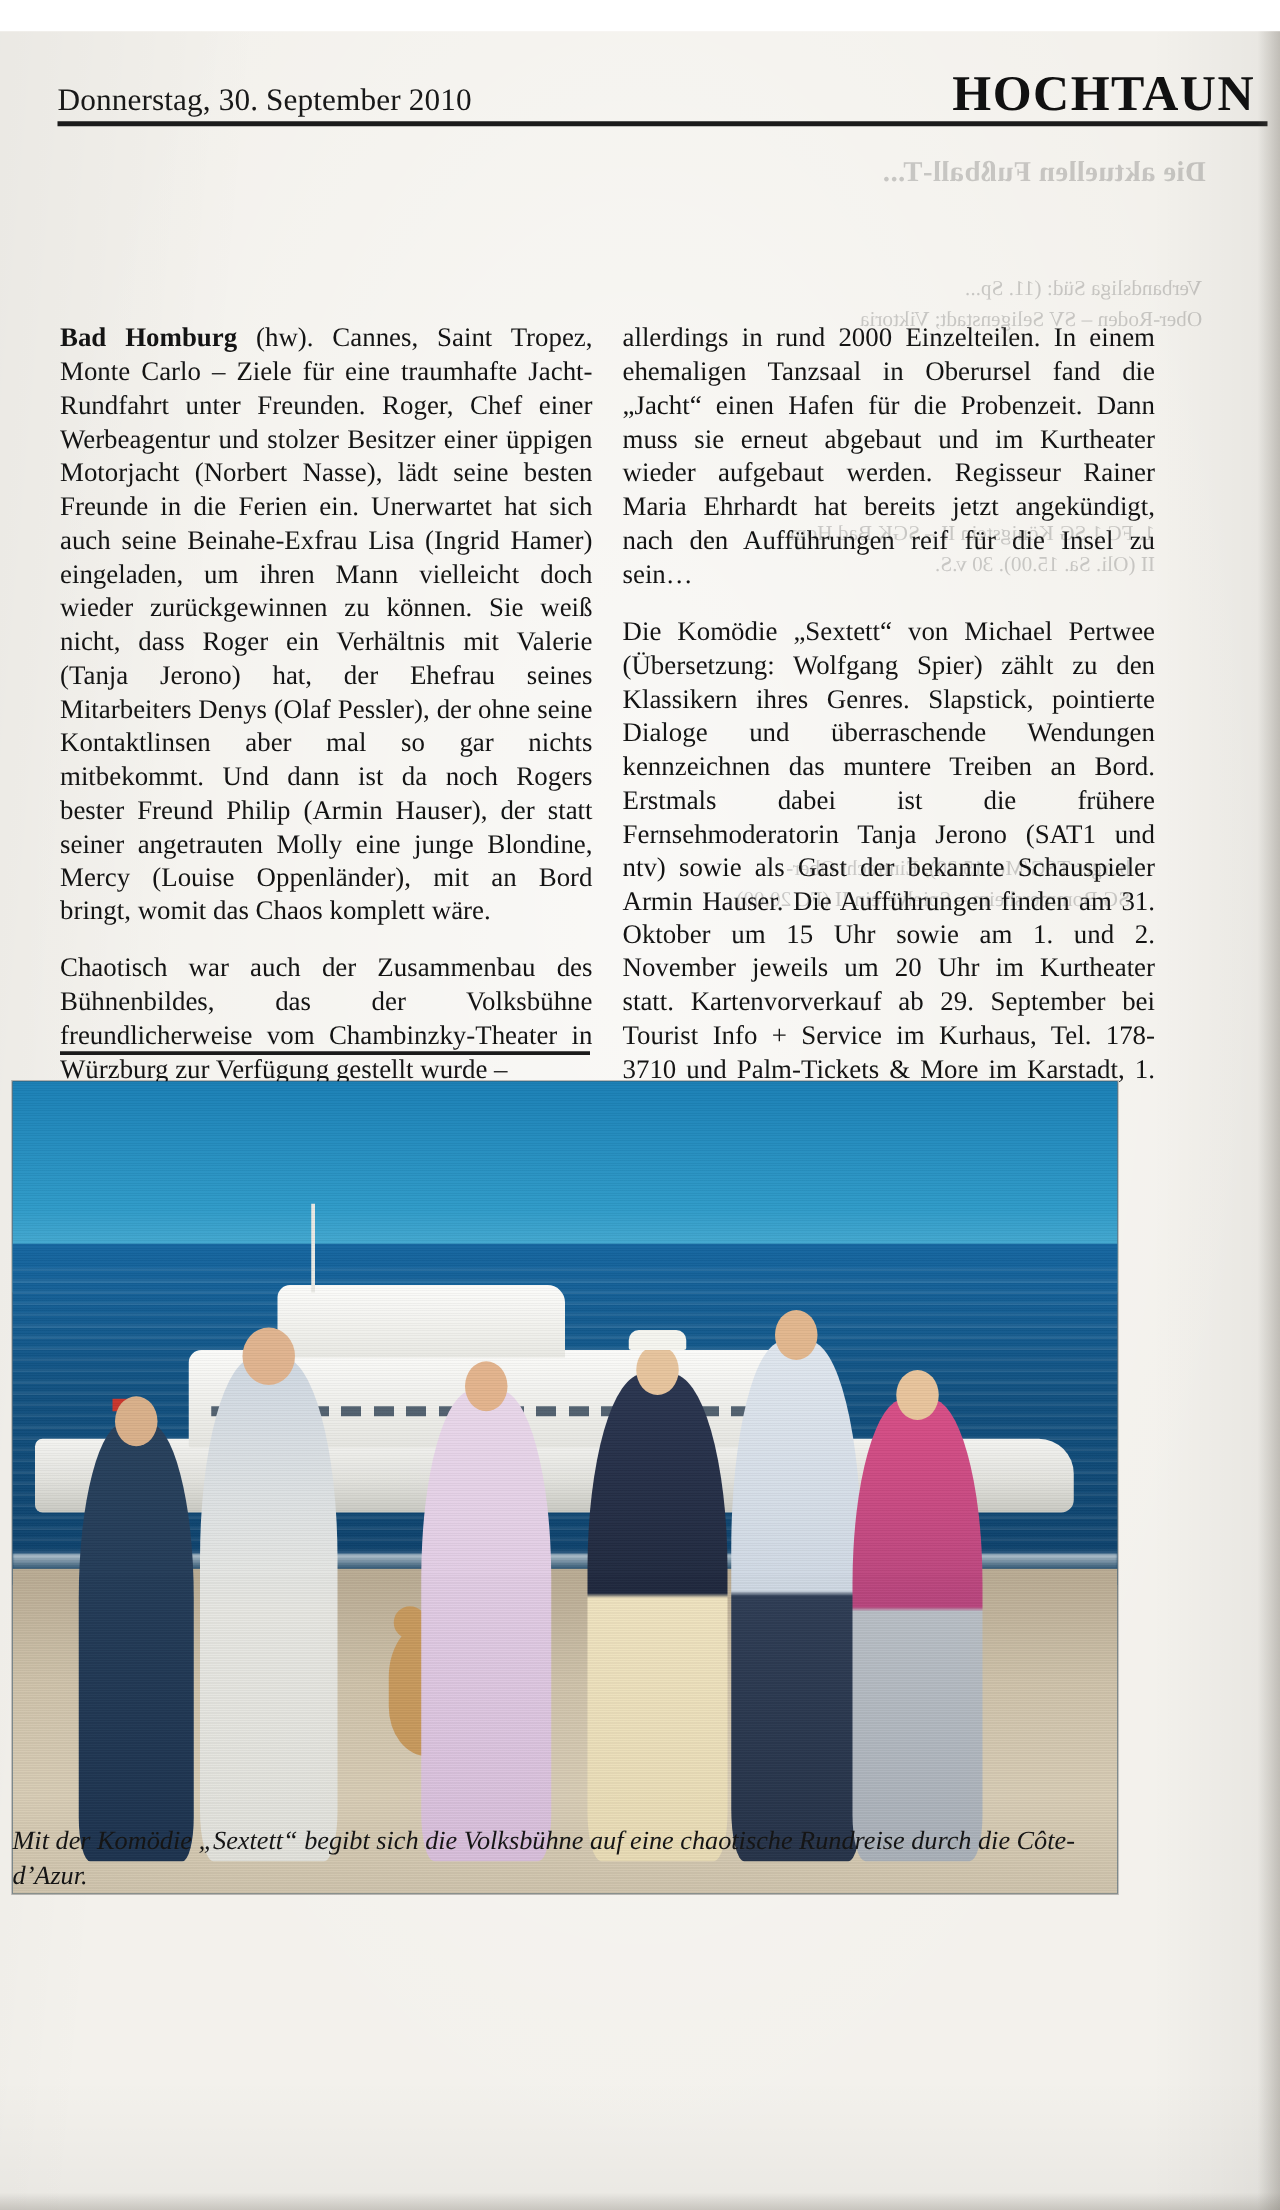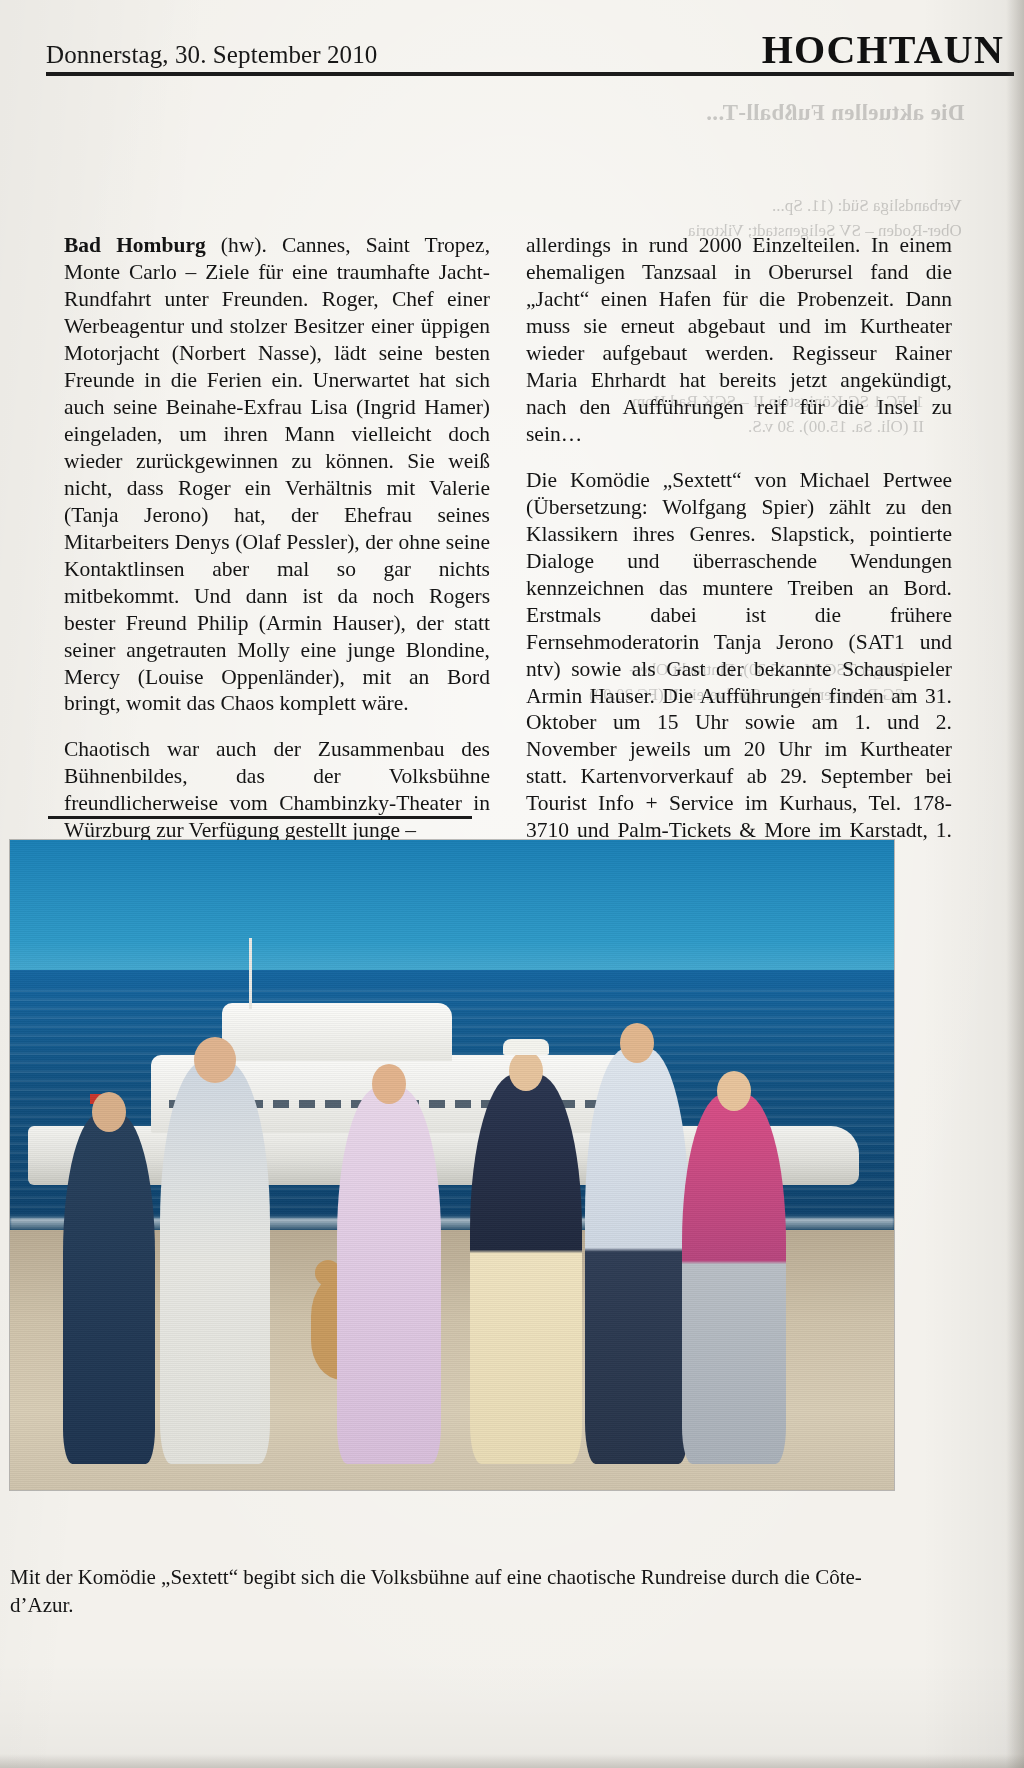--- a/index.html
+++ b/index.html
@@ -16,20 +16,21 @@
     overflow: hidden;
   }
   .page {
     position: absolute;
     inset: 0;
     background: #f3f1ec;
     background-image:
       linear-gradient(95deg, rgba(0,0,0,0.035) 0%, rgba(0,0,0,0) 18%),
       linear-gradient(270deg, rgba(0,0,0,0.05) 0%, rgba(0,0,0,0) 10%),
       linear-gradient(0deg, rgba(0,0,0,0.04) 0%, rgba(0,0,0,0) 6%);
+    margin-top: 25px;
   }
   .paper-tint {
     position: absolute;
     inset: 0;
     background: radial-gradient(ellipse at 50% 40%, rgba(255,255,255,0.55) 0%, rgba(242,240,233,0.0) 70%);
     pointer-events: none;
   }
 
   
   .masthead {
@@ -98,25 +99,25 @@
     font-size: 53px;
     line-height: 1.12;
     letter-spacing: -0.2px;
     color: #111;
   }
   .headline .l2 { display: block; }
 
   
   .cols {
     position: absolute;
-    left: 64px;
+    left: 48px;
     top: 232px;
     width: 888px;
     display: flex;
-    gap: 36px;
+    gap: 24px;
   }
   .col {
     width: 426px;
     font-size: 21.5px;
     line-height: 1.255;
     text-align: justify;
     color: #141414;
     hyphens: auto;
   }
   .col p { margin: 0 0 19px 0; }
@@ -214,22 +215,23 @@
   .photo-grain {
     position:absolute; inset:0;
     background: repeating-linear-gradient(0deg, rgba(0,0,0,0.04) 0 1px, rgba(255,255,255,0.02) 1px 2px);
     pointer-events:none;
   }
 
   
   .caption {
     position: absolute;
     left: 10px;
-    top: 1564px;
+    top: 1434px;
     width: 884px;
+    font-style: italic;
     font-size: 21px;
     line-height: 1.32;
     color: #151515;
   }
 
   
   .edge-right {
     position:absolute; right:0; top:0; width:18px; height:100%;
     background: linear-gradient(270deg, rgba(120,115,105,0.35), rgba(255,255,255,0));
     pointer-events:none;
@@ -259,21 +261,21 @@
   <div class="ghost ghost-l4">II (Oli. Sa. 15.00). 30 v.S.</div>
   <div class="ghost ghost-l5">burger TSG/Mo. 15.30), Eintracht Ober-</div>
   <div class="ghost ghost-l6">SG Bommersheim – Spielverein II (FC 20.00)</div>
 
   <h1 class="headline">
   </h1>
 
   <div class="cols">
     <div class="col">
       <p><span class="dateline">Bad Homburg</span> <span>(hw). Cannes, Saint Tropez, Monte Carlo – Ziele für eine traumhafte Jacht-Rundfahrt unter Freunden. Roger, Chef einer Werbeagentur und stolzer Besitzer einer üppigen Motorjacht (Norbert Nasse), lädt seine besten Freunde in die Ferien ein. Unerwartet hat sich auch seine Beinahe-Exfrau Lisa (Ingrid Hamer) eingeladen, um ihren Mann vielleicht doch wieder zurückgewinnen zu können. Sie weiß nicht, dass Roger ein Verhältnis mit Valerie (Tanja Jerono) hat, der Ehefrau seines Mitarbeiters Denys (Olaf Pessler), der ohne seine Kontaktlinsen aber mal so gar nichts mitbekommt. Und dann ist da noch Rogers bester Freund Philip (Armin Hauser), der statt seiner angetrauten Molly eine junge Blondine, Mercy (Louise Oppenländer), mit an Bord bringt, womit das Chaos komplett wäre.</span></p>
-      <p>Chaotisch war auch der Zusammenbau des Bühnenbildes, das der Volksbühne freundlicherweise vom Chambinzky-Theater in Würzburg zur Verfügung gestellt junge –</p>
+      <p>Chaotisch war auch der Zusammenbau des Bühnenbildes, das der Volksbühne freundlicherweise vom Chambinzky-Theater in Würzburg zur Verfügung gestellt wurde –</p>
     </div>
     <div class="col">
       <p>allerdings in rund 2000 Einzelteilen. In einem ehemaligen Tanzsaal in Oberursel fand die „Jacht“ einen Hafen für die Probenzeit. Dann muss sie erneut abgebaut und im Kurtheater wieder aufgebaut werden. Regisseur Rainer Maria Ehrhardt hat bereits jetzt angekündigt, nach den Aufführungen reif für die Insel zu sein…</p>
       <p>Die Komödie „Sextett“ von Michael Pertwee (Übersetzung: Wolfgang Spier) zählt zu den Klassikern ihres Genres. Slapstick, pointierte Dialoge und überraschende Wendungen kennzeichnen das muntere Treiben an Bord. Erstmals dabei ist die frühere Fernsehmoderatorin Tanja Jerono (SAT1 und ntv) sowie als Gast der bekannte Schauspieler Armin Hauser. Die Aufführungen finden am 31. Oktober um 15 Uhr sowie am 1. und 2. November jeweils um 20 Uhr im Kurtheater statt. Kartenvorverkauf ab 29. September bei Tourist Info + Service im Kurhaus, Tel. 178-3710 und Palm-Tickets &amp; More im Karstadt, 1. OG, Louisenstraße 91-95, Tel. 921736.</p>
     </div>
   </div>
 
   <div class="rule-mid"></div>
 
   <div class="photo-wrap">

